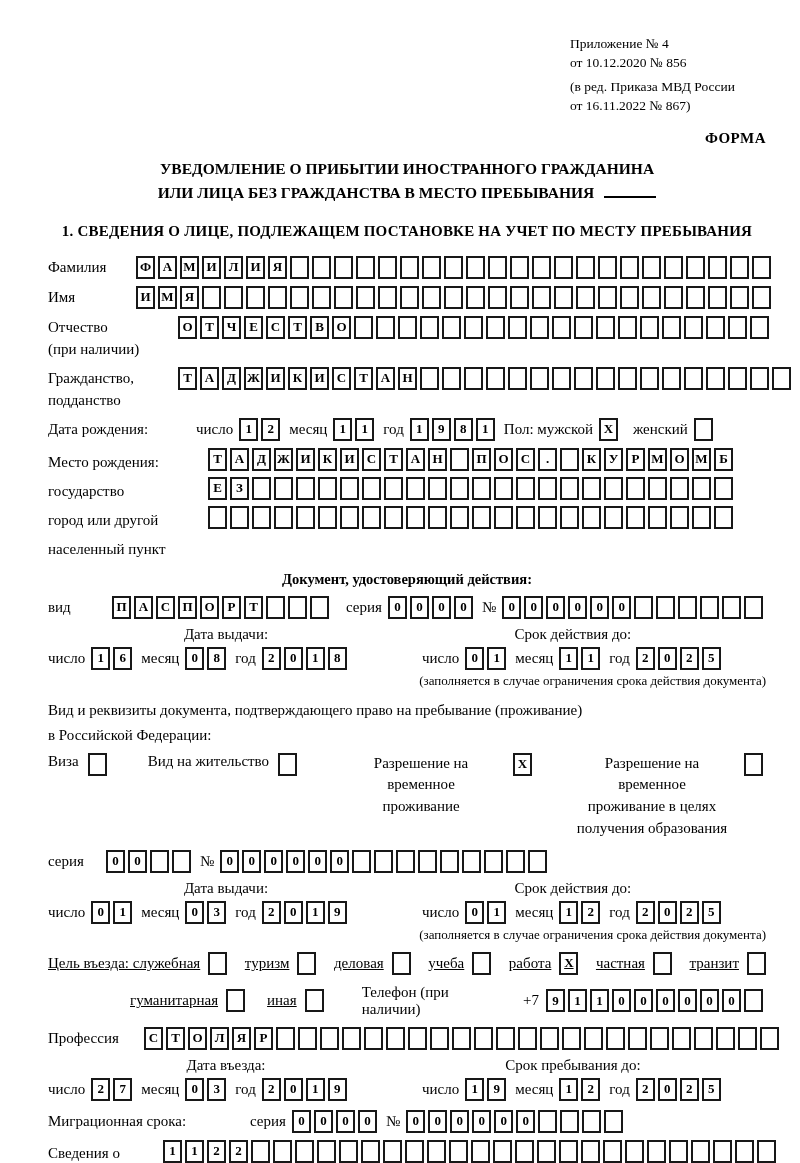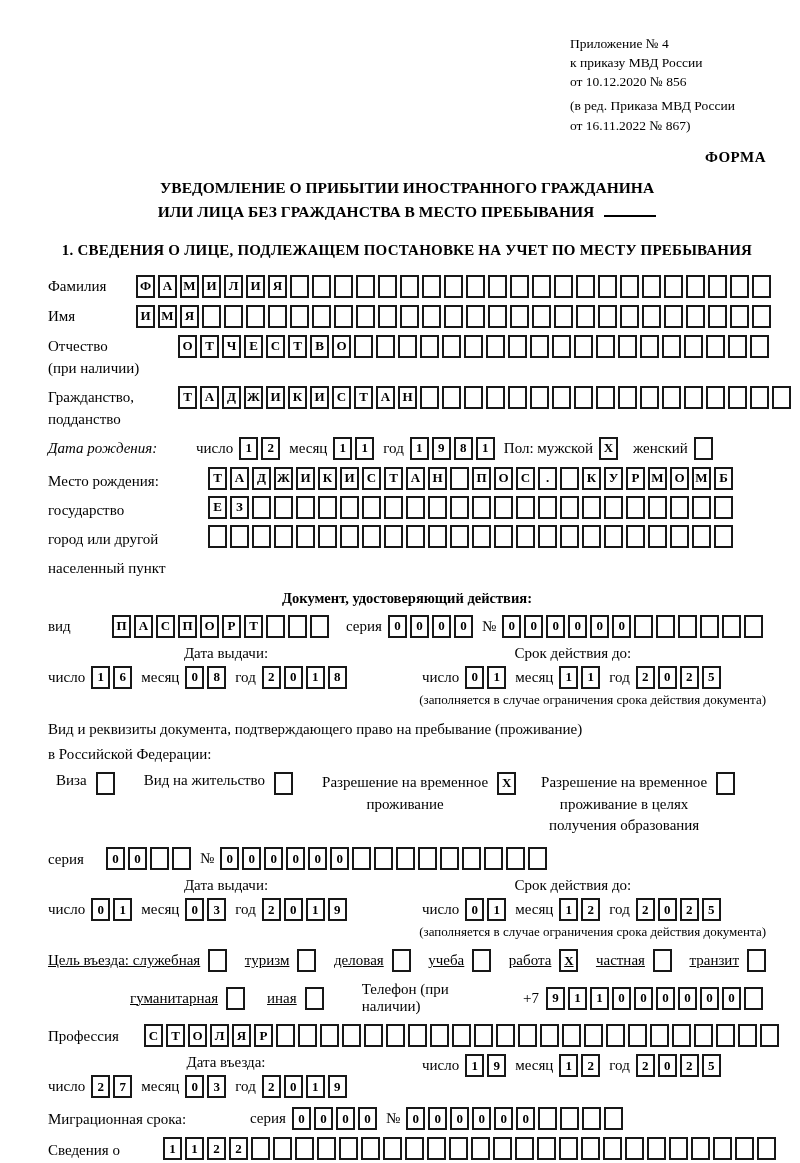--- a/index.html
+++ b/index.html
@@ -43,37 +43,36 @@
   
   .dates{display:flex;margin-bottom:2px;}
   .dcol{display:flex;flex-direction:column;}
   .dcol1{width:356px;flex:none;}
   .dhead{text-align:center;margin-bottom:4px;}
   .drow{display:flex;align-items:center;}
   .note{font-size:13px;text-align:right;margin:3px 0 9px 0;}
 
   .para{line-height:1.7;margin-bottom:4px;}
 
-  .optrow{display:flex;align-items:flex-start;margin:4px 0 10px 8px;}
+  .optrow{display:flex;align-items:flex-start;margin:4px 0 10px 0;gap:12px;}
   .opt{display:flex;align-items:flex-start;}
   .optxt{text-align:center;line-height:1.45;}
   .cbx{margin-left:9px;}
 
   .purpose{display:flex;align-items:center;justify-content:space-between;margin-bottom:9px;}
   .pitem{display:flex;align-items:center;text-decoration:underline;}
   .pitem .cell{margin-left:8px;margin-right:0;}
 </style>
 </head>
 <body>
 
 <div class="page">
 
   <div class="req">
     <div>Приложение № 4</div>
-    <div>к приказу МВД России</div>
     <div>от 10.12.2020 № 856</div>
     <div class="grp2">
       <div>(в ред. Приказа МВД России</div>
       <div>от 16.11.2022 № 867)</div>
     </div>
   </div>
   <div class="forma">ФОРМА</div>
 
   <div class="title">
     <div>УВЕДОМЛЕНИЕ О ПРИБЫТИИ ИНОСТРАННОГО ГРАЖДАНИНА</div>
@@ -221,21 +220,21 @@
         <span class="cell"></span>
         <span class="cell"></span>
         <span class="cell"></span>
         <span class="cell"></span>
         <span class="cell"></span>
         <span class="cell"></span>
       </div>
   </div>
 
   <div class="row">
-    <span class="lblcol" style="width:148px;font-style:italic;">Дата рождения:</span>
+    <span class="lblcol" style="width:148px;">Дата рождения:</span>
     <span class="wordl">число</span>
     <span class="bf">
         <span class="cell">1</span>
         <span class="cell">2</span>
       </span>
     <span class="word">месяц</span>
     <span class="bf">
         <span class="cell">1</span>
         <span class="cell">1</span>
       </span>
@@ -674,20 +673,21 @@
         <span class="word">год</span>
         <span class="bf">
             <span class="cell">2</span>
             <span class="cell">0</span>
             <span class="cell">1</span>
             <span class="cell">9</span>
           </span>
       </div>
     </div>
     <div class="dcol" style="margin-left:18px;">
+      <div class="dhead">Срок пребывания до:</div>
       <div class="drow">
         <span class="wordl">число</span>
         <span class="bf">
             <span class="cell">1</span>
             <span class="cell">9</span>
           </span>
         <span class="word">месяц</span>
         <span class="bf">
             <span class="cell">1</span>
             <span class="cell">2</span>

